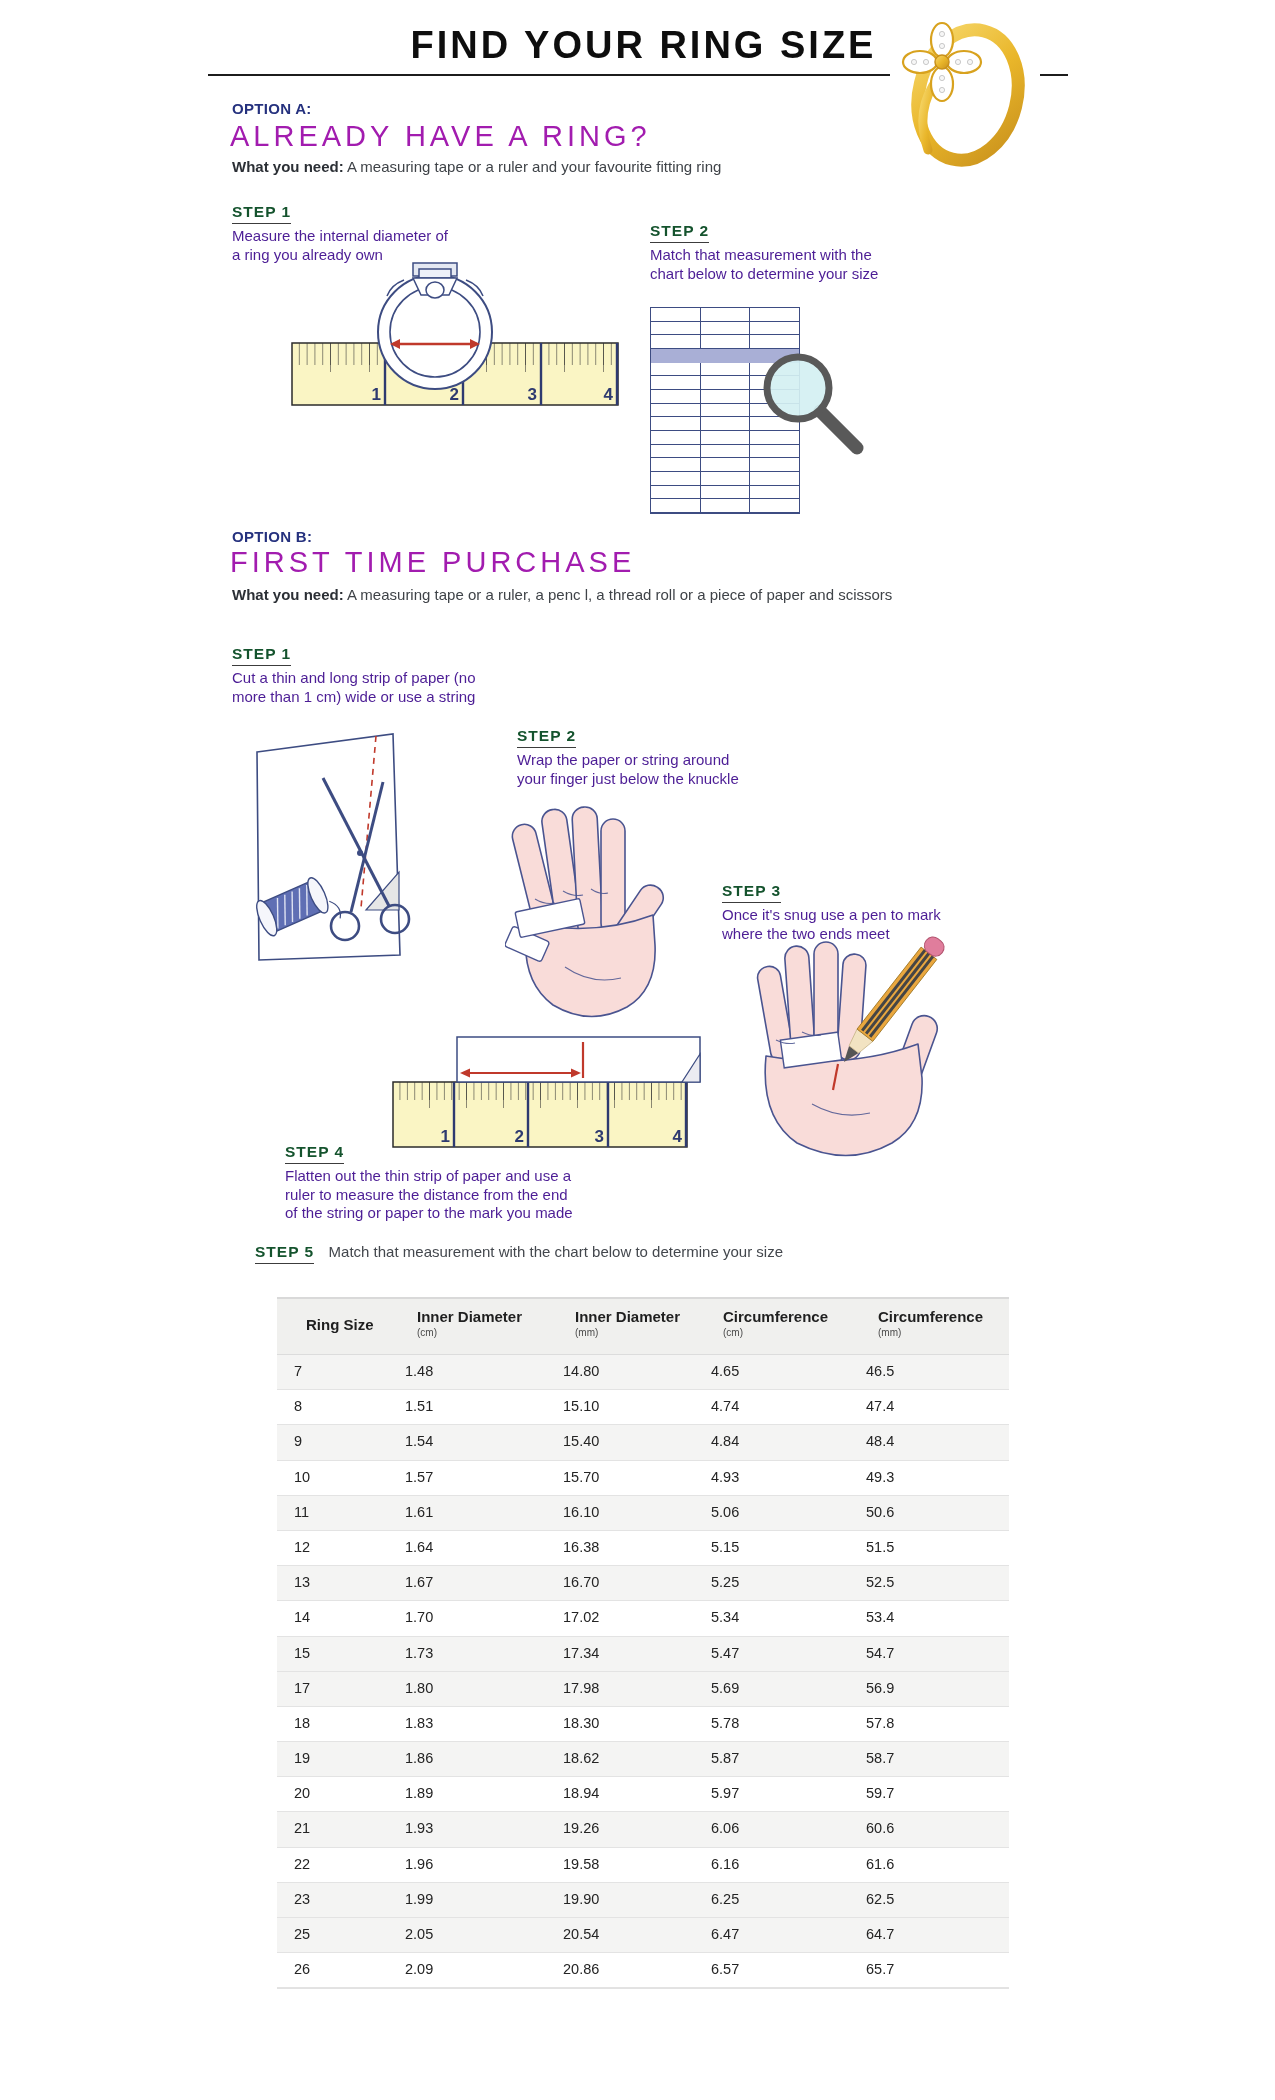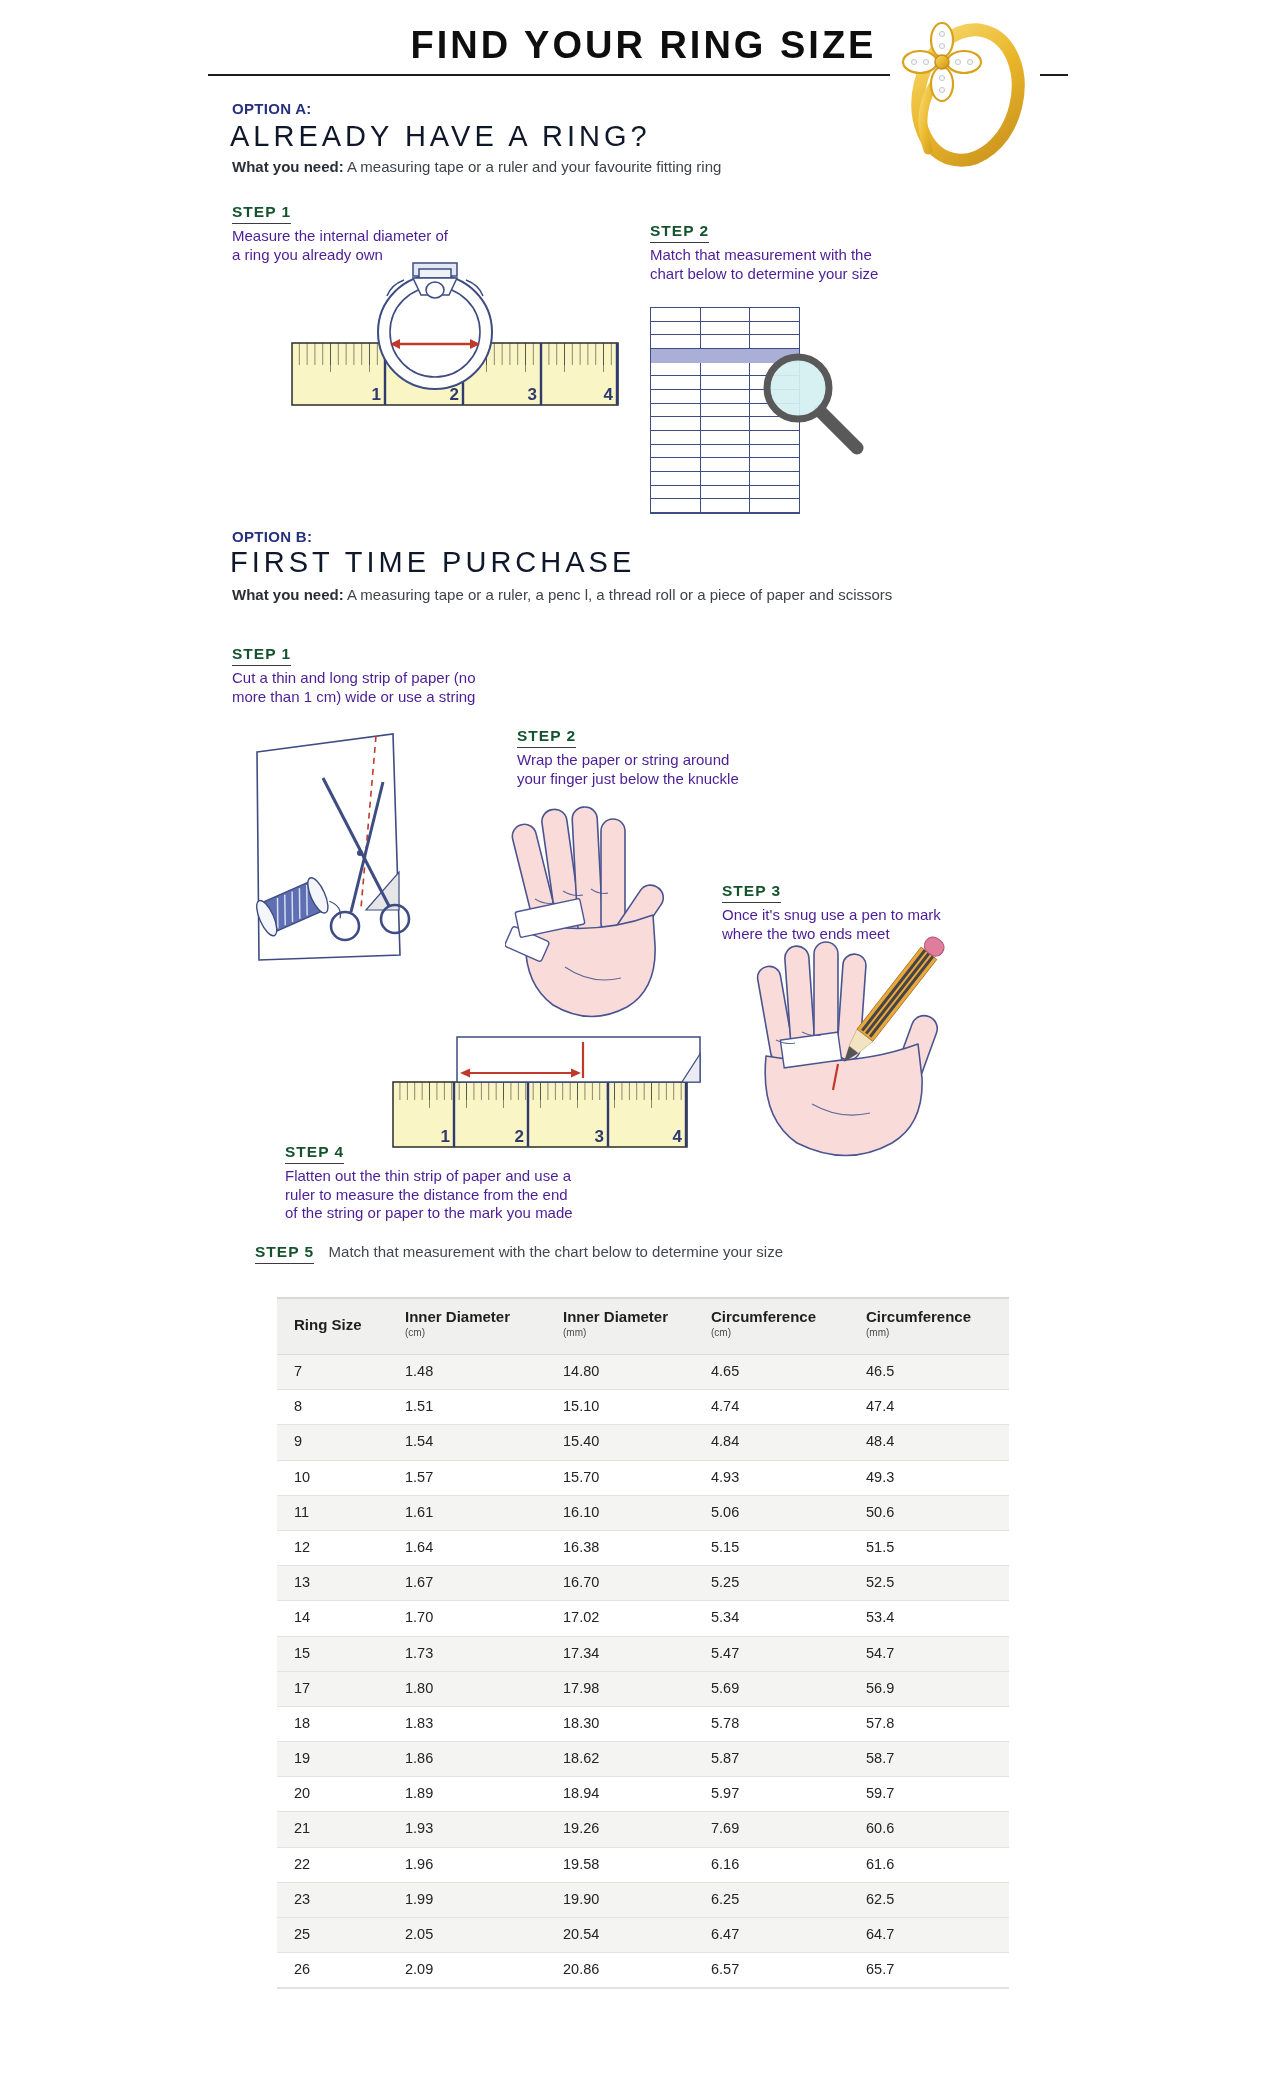--- a/index.html
+++ b/index.html
@@ -3,36 +3,36 @@
 <meta charset="utf-8">
 <style>
   html,body{margin:0;padding:0;background:#ffffff;}
   .page{position:relative;width:1275px;height:2100px;background:#fff;overflow:hidden;
         font-family:"Liberation Sans",sans-serif;color:#3f4348;}
   .abs{position:absolute;}
   .title{left:0;right:0;top:24px;text-align:center;font-size:38px;font-weight:800;
          letter-spacing:3px;color:#0e0e0e;margin-left:12px;}
   .rule{left:208px;top:74px;width:860px;height:2px;background:#1c1c1c;}
   .opt-label{font-size:15px;font-weight:bold;color:#25317e;letter-spacing:0.3px;}
-  .big-head{font-size:29px;font-weight:400;letter-spacing:4px;color:#0f172a;}
+  .big-head{font-size:29px;font-weight:400;letter-spacing:4px;color:#a21caf;}
   .need{font-size:15px;color:#3f4348;}
   .need b{color:#2b2f35;}
   .step-label{display:inline-block;font-size:15.5px;font-weight:bold;color:#14532d;
               letter-spacing:1px;border-bottom:1.6px solid #3c3c3c;padding-bottom:2px;}
   .step-text{font-size:15px;line-height:18.5px;color:#4c1d95;white-space:pre-line;}
   .step5-text{display:inline;font-size:15px;color:#43474d;margin-left:10px;}
   
   .grid-ill{left:650px;top:307px;width:148px;height:205px;border:1.2px solid #3d4c82;
             background:repeating-linear-gradient(to bottom,transparent 0 12.7px,#3d4c82 12.7px 13.67px);}
   .grid-v{position:absolute;top:0;bottom:0;width:1px;background:#3d4c82;}
   .grid-hl{position:absolute;left:0;right:0;top:41px;height:14px;background:#a9afd6;}
   
   .tbl{left:277px;top:1297px;width:732px;border-top:2px solid #d9d9d9;border-bottom:1px solid #e2e2e2;}
   .tbl-head{position:relative;height:55px;background:#f0f0ee;border-bottom:1px solid #dcdcdc;}
-  .hcell{position:absolute;top:9px;}
+  .hcell{position:absolute;top:9px;margin-left:12px;}
   .hcell .t{font-size:15px;font-weight:bold;color:#1f1f1f;}
   .hcell .u{font-size:10px;color:#4a4a4a;margin-top:2px;}
   .tbl-row{position:relative;height:34.2px;border-bottom:1px solid #e3e3e3;background:#ffffff;}
   .tbl-row.alt{background:#f4f4f3;}
   .tbl-row .c{position:absolute;top:0;line-height:33px;font-size:14.5px;color:#242424;}
   .c0{left:17px;} .c1{left:128px;} .c2{left:286px;} .c3{left:434px;} .c4{left:589px;}
   svg{display:block;}
 </style>
 </head>
 <body>
@@ -408,21 +408,21 @@
           <div class="c c1">1.89</div>
           <div class="c c2">18.94</div>
           <div class="c c3">5.97</div>
           <div class="c c4">59.7</div>
         </div>
 
         <div class="tbl-row alt">
           <div class="c c0">21</div>
           <div class="c c1">1.93</div>
           <div class="c c2">19.26</div>
-          <div class="c c3">7.69</div>
+          <div class="c c3">6.06</div>
           <div class="c c4">60.6</div>
         </div>
 
         <div class="tbl-row">
           <div class="c c0">22</div>
           <div class="c c1">1.96</div>
           <div class="c c2">19.58</div>
           <div class="c c3">6.16</div>
           <div class="c c4">61.6</div>
         </div>

